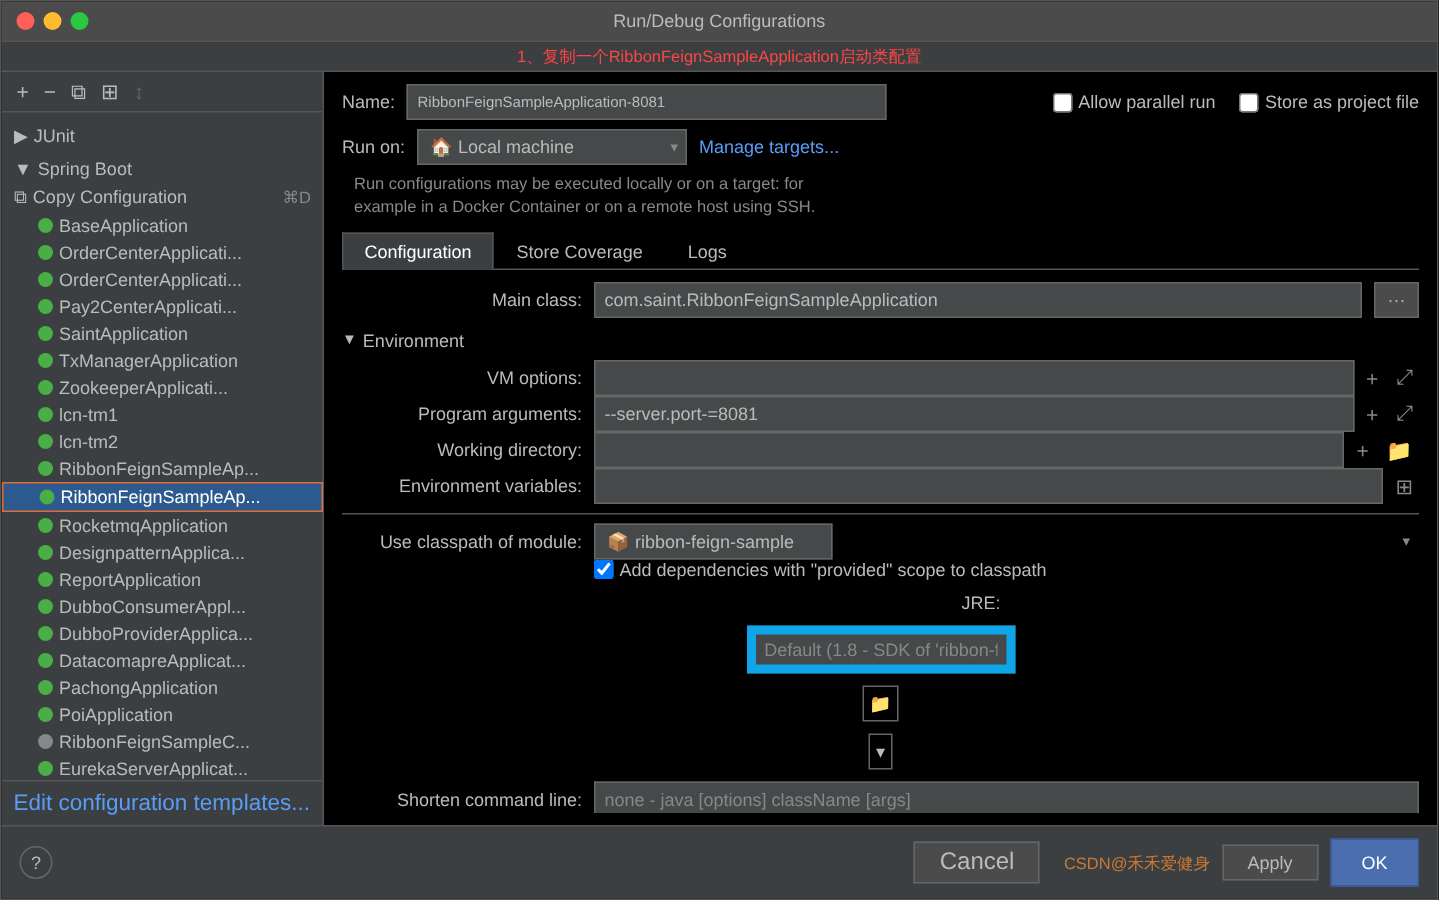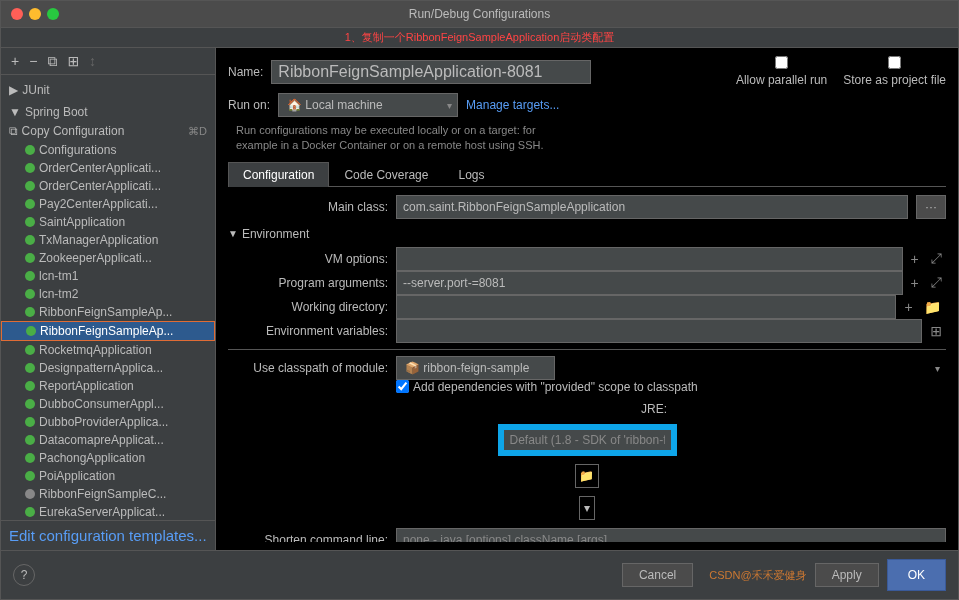--- a/index.html
+++ b/index.html
@@ -185,30 +185,29 @@
       color: #bbbbbb;
       font-size: 12px;
       white-space: nowrap;
     }
 
     .form-input {
       background: #45494a;
       border: 1px solid #666;
       color: #bbbbbb;
       padding: 3px 6px;
-      font-size: 16px;
+      font-size: 10px;
       flex: 1;
       height: 24px;
     }
 
     .checkbox-row {
       display: flex;
       align-items: center;
       gap: 4px;
-      flex-direction: column;
     }
 
     .checkbox-label {
       font-size: 12px;
       color: #bbbbbb;
     }
 
     .run-on-row {
       display: flex;
       align-items: center;
@@ -485,21 +484,21 @@
       gap: 8px;
       align-items: center;
     }
 
     .cancel-btn {
       background: #4b4b4b;
       border: 1px solid #666;
       color: #bbbbbb;
       cursor: pointer;
       padding: 4px 16px;
-      font-size: 12px;
+      font-size: 16px;
     }
 
     .apply-btn {
       background: #4b4b4b;
       border: 1px solid #666;
       color: #bbbbbb;
       cursor: pointer;
       padding: 4px 16px;
       font-size: 12px;
     }
@@ -583,21 +582,21 @@
           </div>
 
           <div class="copy-config-row">
             <span>⧉</span>
             <span>Copy Configuration</span>
             <span style="margin-left:auto; color:#888; font-size:11px;">⌘D</span>
           </div>
 
           <div class="tree-item">
               <span class="run-icon"></span>
-              <span>Configurations</span>
+              <span>BaseApplication</span>
             </div>
           <div class="tree-item">
               <span class="run-icon"></span>
               <span>OrderCenterApplicati...</span>
             </div>
           <div class="tree-item">
               <span class="run-icon"></span>
               <span>OrderCenterApplicati...</span>
             </div>
           <div class="tree-item">
@@ -707,21 +706,21 @@
         <a class="manage-targets-link" href="#">Manage targets...</a>
       </div>
 
       <div class="info-text">
         Run configurations may be executed locally or on a target: for<br>
         example in a Docker Container or on a remote host using SSH.
       </div>
 
       <div class="tabs-bar">
         <div class="tab active">Configuration</div>
-        <div class="tab">Code Coverage</div>
+        <div class="tab">Store Coverage</div>
         <div class="tab">Logs</div>
       </div>
 
       <div class="form-section">
 
         <div class="main-class-row field-row">
           <span class="field-label">Main class:</span>
           <input class="main-class-input" type="text" value="com.saint.RibbonFeignSampleApplication" style="">
           <button class="browse-btn">···</button>
         </div>

